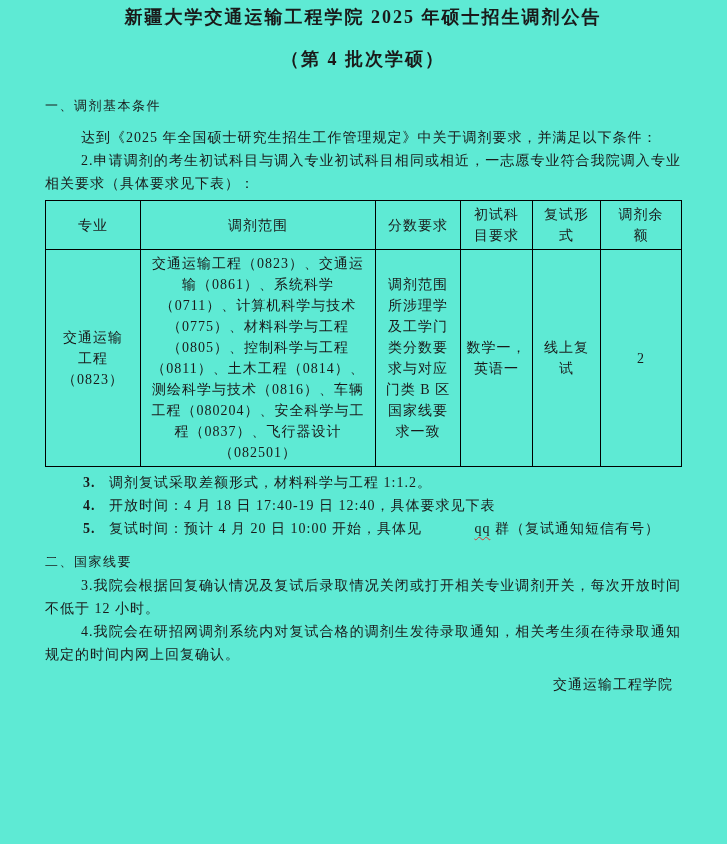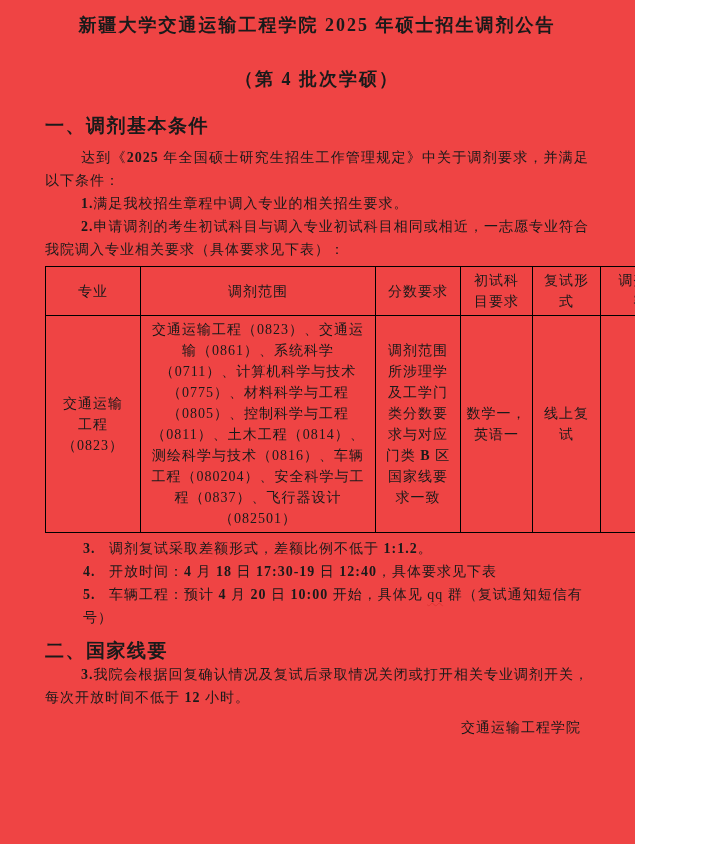--- a/index.html
+++ b/index.html
@@ -1,54 +1,55 @@
 <!DOCTYPE html>
 <html lang="zh"><head>
 <meta charset="utf-8">
 <style>
   html,body{margin:0;padding:0;background:#ffffff;}
   .page{
     position:relative;
-    width:635px;height:844px;
+    width:727px;height:844px;
     box-sizing:border-box;
-    padding:10px 46px 0 45px;
+    padding:2px 46px 0 45px;
     overflow:hidden;
-    background:#ef4444;
+    background:#5eead4;
     color:#1a1a1a;
     font-family:"Liberation Serif","DejaVu Serif",serif;
     font-size:14px;
   }
   .doc-title{
     text-align:center;
     font-size:18px;
     font-weight:bold;
     line-height:30px;
     letter-spacing:2px;
   }
-  .doc-subtitle{margin-top:24px;}
+  .doc-subtitle{margin-top:12px;}
   .h2{
-    font-weight:bold;
-    font-size:19px;
+    font-weight:normal;
+    font-size:13px;
     line-height:24px;
     letter-spacing:1.5px;
   }
   .h2.first{margin-top:20px;}
   .h2.second{margin-top:10px;}
   .para{
     margin:0;
     line-height:23px;
     letter-spacing:1px;
     text-align:justify;
     text-indent:36px;
   }
   .para.first{margin-top:8px;}
-  .bold{font-weight:bold;}
+  .bold{font-weight:normal;}
   .spell{
     text-decoration:underline wavy #e03131 1px;
     text-underline-offset:3px;
+    margin-left:48px;
   }
   table.req{
     margin-top:5px;
     border-collapse:collapse;
     table-layout:fixed;
     width:636px;
   }
   table.req th,table.req td{
     border:1px solid #000000;
     text-align:center;
@@ -79,21 +80,20 @@
 <body>
 
 <div class="page">
 
   <div class="doc-title">新疆大学交通运输工程学院 2025 年硕士招生调剂公告</div>
   <div class="doc-title doc-subtitle">（第 4 批次学硕）</div>
 
   <div class="h2 first">一、调剂基本条件</div>
 
   <p class="para first"><span>达到《</span><span class="bold">2025</span><span> 年全国硕士研究生招生工作管理规定》中关于调剂要求，并满足以下条件：</span></p>
-  <p class="para"><span class="bold">1.</span><span>满足我校招生章程中调入专业的相关招生要求。</span></p>
   <p class="para"><span class="bold">2.</span><span>申请调剂的考生初试科目与调入专业初试科目相同或相近，一志愿专业符合我院调入专业相关要求（具体要求见下表）：</span></p>
 
   <table class="req">
     <colgroup>
       <col style="width:95px">
         <col style="width:235px">
         <col style="width:85px">
       <col style="width:72px">
         <col style="width:68px">
         <col style="width:81px">
@@ -129,32 +129,33 @@
 英语一</td>
         <td class="pre">线上复
 试</td>
         <td>2</td>
       </tr>
     </tbody>
   </table>
 
   <div class="notes">
     <div class="note-line">
-      <span class="note-num">3.</span><span><span>调剂复试采取差额形式，差额比例不低于 </span><span class="bold">1:1.2</span><span>。</span></span>
+      <span class="note-num">3.</span><span><span>调剂复试采取差额形式，材料科学与工程 </span><span class="bold">1:1.2</span><span>。</span></span>
     </div>
     <div class="note-line">
-      <span class="note-num">4.</span><span><span>开放时间：</span><span class="bold">4</span><span> 月 </span><span class="bold">18</span><span> 日 </span><span class="bold">17:30-19</span><span> 日 </span><span class="bold">12:40</span><span>，具体要求见下表</span></span>
+      <span class="note-num">4.</span><span><span>开放时间：</span><span class="bold">4</span><span> 月 </span><span class="bold">18</span><span> 日 </span><span class="bold">17:40-19</span><span> 日 </span><span class="bold">12:40</span><span>，具体要求见下表</span></span>
     </div>
     <div class="note-line">
-      <span class="note-num">5.</span><span><span>车辆工程：预计 </span><span class="bold">4</span><span> 月 </span><span class="bold">20</span><span> 日 </span><span class="bold">10:00</span><span> 开始，具体见 </span><span class="spell">qq</span><span> 群（复试通知短信有号）</span></span>
+      <span class="note-num">5.</span><span><span>复试时间：预计 </span><span class="bold">4</span><span> 月 </span><span class="bold">20</span><span> 日 </span><span class="bold">10:00</span><span> 开始，具体见 </span><span class="spell">qq</span><span> 群（复试通知短信有号）</span></span>
     </div>
   </div>
 
   <div class="h2 second">二、国家线要</div>
 
   <p class="para"><span class="bold">3.</span><span>我院会根据回复确认情况及复试后录取情况关闭或打开相关专业调剂开关，每次开放时间不低于 </span><span class="bold">12</span><span> 小时。</span></p>
+  <p class="para"><span class="bold">4.</span><span>我院会在研招网调剂系统内对复试合格的调剂生发待录取通知，相关考生须在待录取通知规定的时间内网上回复确认。</span></p>
 
   <div class="footer">
     <div>交通运输工程学院</div>
 
   </div>
 
 </div>
 
 </body></html>

